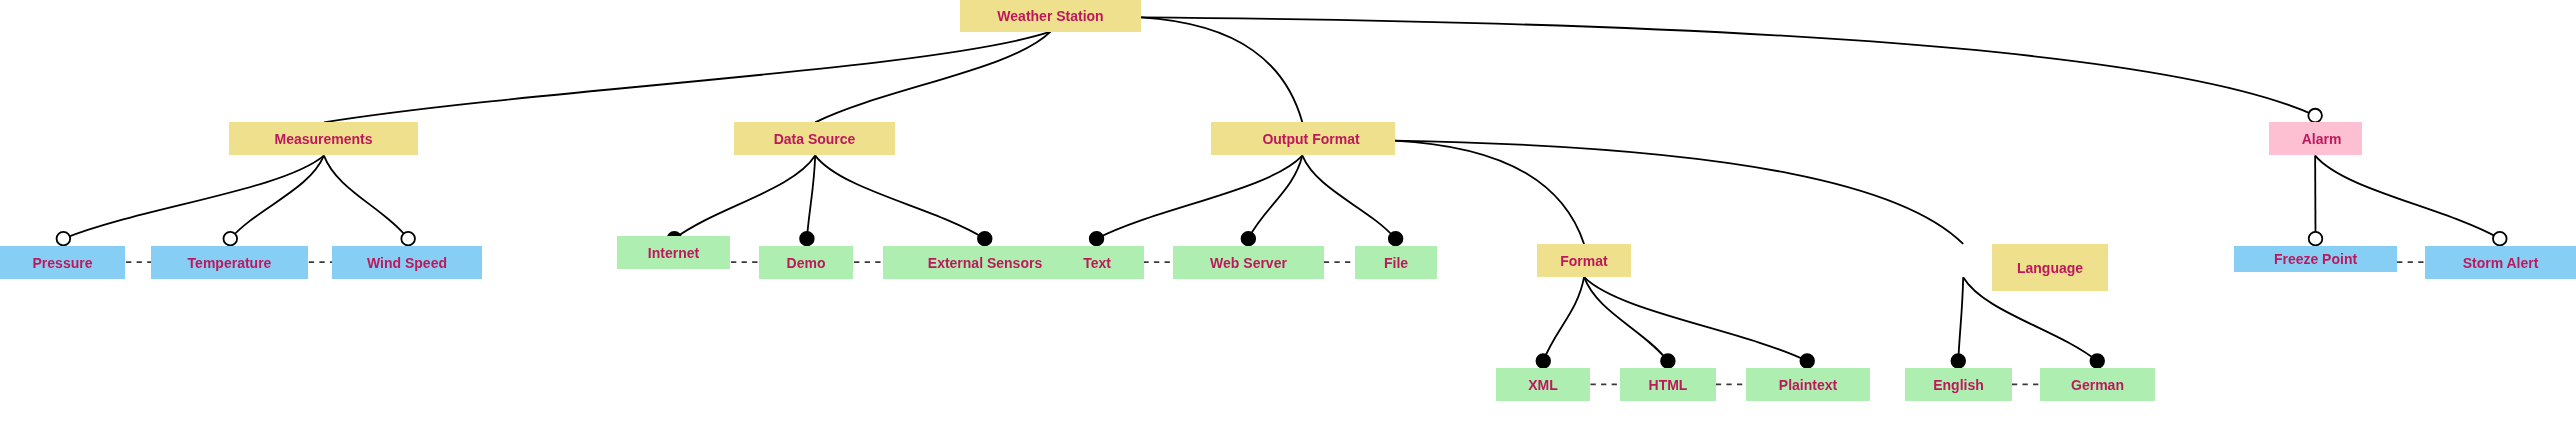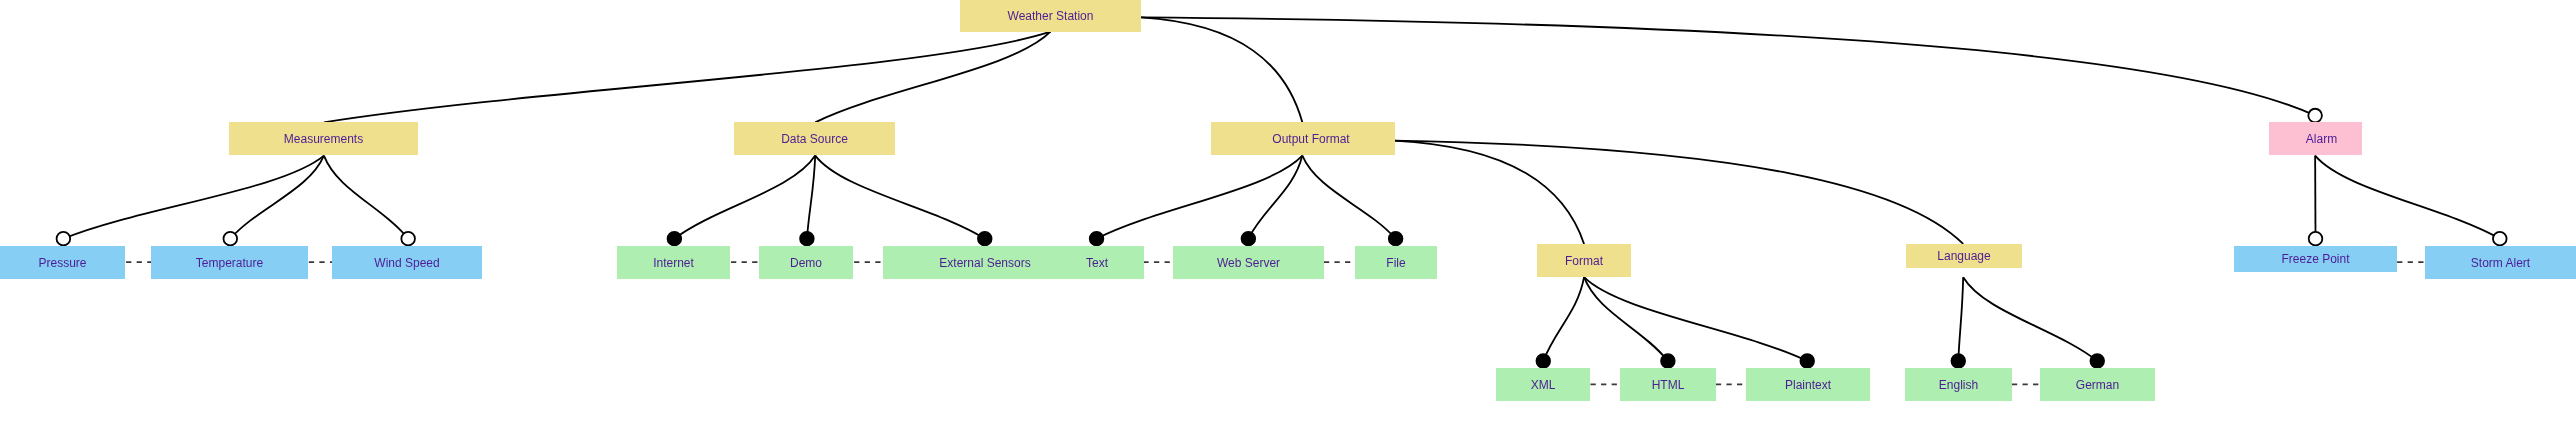--- a/index.html
+++ b/index.html
@@ -11,25 +11,26 @@
     font-family:"Liberation Sans","DejaVu Sans",sans-serif;
     overflow:hidden;
   }
   #edges{position:absolute;left:0;top:0;width:2576px;height:432px;}
   .node{
     position:absolute;
     box-sizing:border-box;
     display:flex;
     align-items:center;
     justify-content:center;
-    font-size:12px;
-    color:#4c1d95;
+    font-size:14px;
+    color:#be185d;
     line-height:1;
     white-space:nowrap;
     letter-spacing:0px;
+    font-weight:bold;
   }
   .n-yellow{background:#eee08c;}
   .n-blue{background:#87cef5;}
   .n-green{background:#aeeeb0;}
   .n-pink{background:#fdc0d2;padding-left:12px;}
 </style>
 </head>
 <body>
 
 <div id="stage">
@@ -101,42 +102,42 @@
     </div>
     <div class="node n-blue" style="left: 0px; top: 246px; width: 125px; height: 33px;">
       <span>Pressure</span>
     </div>
     <div class="node n-blue" style="left: 151px; top: 246px; width: 157px; height: 33px;">
       <span>Temperature</span>
     </div>
     <div class="node n-blue" style="left: 332px; top: 246px; width: 150px; height: 33px;">
       <span>Wind Speed</span>
     </div>
-    <div class="node n-green" style="left: 617px; top: 246px; width: 113px; height: 33px;">
+    <div class="node n-green" style="left: 617px; top: 236px; width: 113px; height: 33px;">
       <span>Internet</span>
     </div>
     <div class="node n-green" style="left: 759px; top: 246px; width: 94px; height: 33px;">
       <span>Demo</span>
     </div>
     <div class="node n-green" style="left: 883px; top: 246px; width: 204px; height: 33px;">
       <span>External Sensors</span>
     </div>
     <div class="node n-green" style="left: 1050px; top: 246px; width: 94px; height: 33px; text-align: right;">
       <span>Text</span>
     </div>
     <div class="node n-green" style="left: 1173px; top: 246px; width: 151px; height: 33px;">
       <span>Web Server</span>
     </div>
     <div class="node n-green" style="left: 1355px; top: 246px; width: 82px; height: 33px;">
       <span>File</span>
     </div>
     <div class="node n-yellow" style="left: 1537px; top: 244px; width: 94px; height: 33px;">
       <span>Format</span>
     </div>
-    <div class="node n-yellow" style="left: 1906px; top: 244px; width: 116px; height: 24px;">
+    <div class="node n-yellow" style="left: 1992px; top: 244px; width: 116px; height: 47px;">
       <span>Language</span>
     </div>
     <div class="node n-blue" style="left: 2234px; top: 246px; width: 163px; height: 26px;">
       <span>Freeze Point</span>
     </div>
     <div class="node n-blue" style="left: 2425px; top: 246px; width: 151px; height: 33px;">
       <span>Storm Alert</span>
     </div>
     <div class="node n-green" style="left: 1496px; top: 368px; width: 94px; height: 33px;">
       <span>XML</span>

